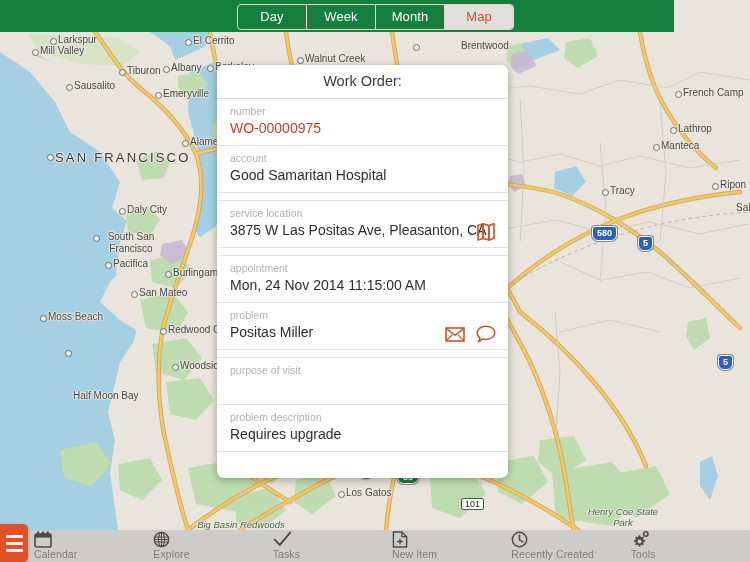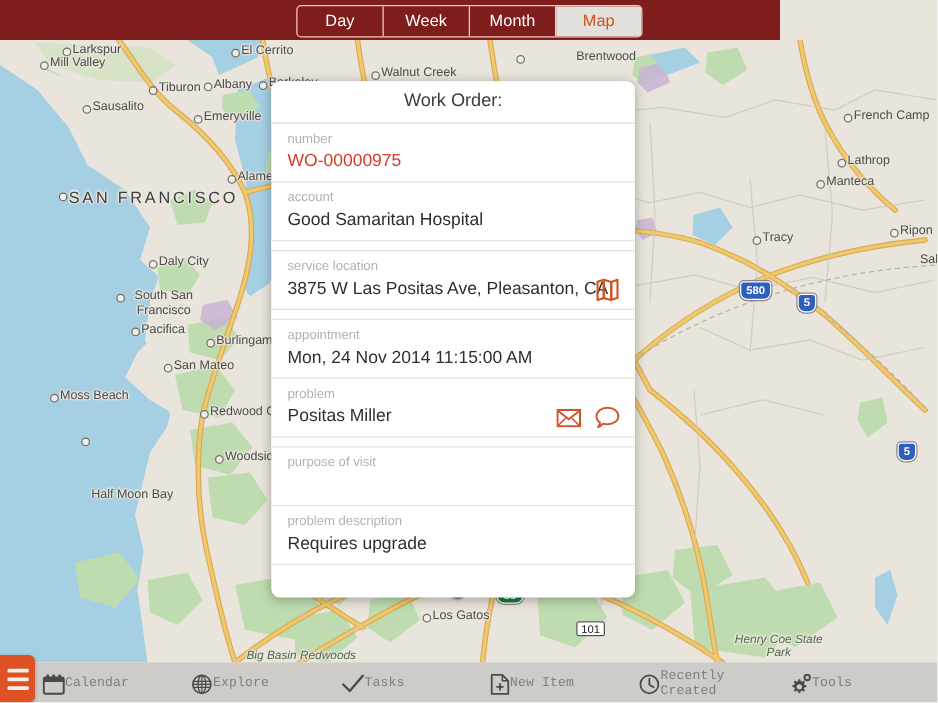--- a/index.html
+++ b/index.html
@@ -17,22 +17,22 @@
     width: 750px;
     height: 562px;
     overflow: hidden;
     background: #e9e5dd;
   }
 
   
   .topbar {
     position: absolute;
     left: 0; top: 0;
-    width: 624px; height: 32px;
-    background: #7f1d1d;
+    width: 674px; height: 32px;
+    background: #15803d;
     z-index: 40;
   }
   .segmented {
     position: absolute;
     left: 237px; top: 4px;
     height: 24px;
     display: flex;
     border: 1px solid #f4cdbd;
     border-radius: 4px;
     overflow: hidden;
@@ -235,26 +235,25 @@
   }
   .tabs {
     position: absolute;
     left: 34px; top: 0;
     width: 716px; height: 32px;
     display: flex;
   }
   .tab {
     flex: 1;
     display: flex;
-    align-items: center;
+    flex-direction: column;
     justify-content: flex-start;
     padding-top: 1px;
     cursor: pointer;
     user-select: none;
-    font-family: Liberation Mono, monospace;
   }
   .tab .tab-ico { height: 16px; line-height: 0; display: block; }
   .tab .tab-lbl {
     font-size: 10.5px;
     color: #7f7e7b;
     margin-top: 1px;
     letter-spacing: .1px;
   }
 </style>
 </head>

